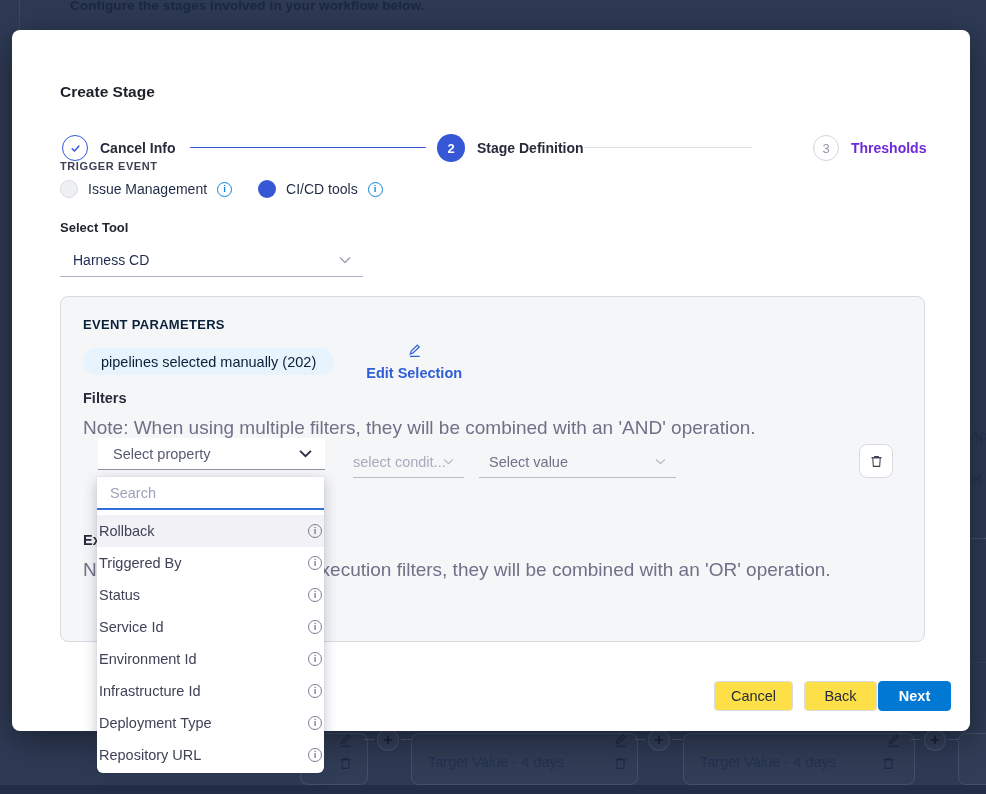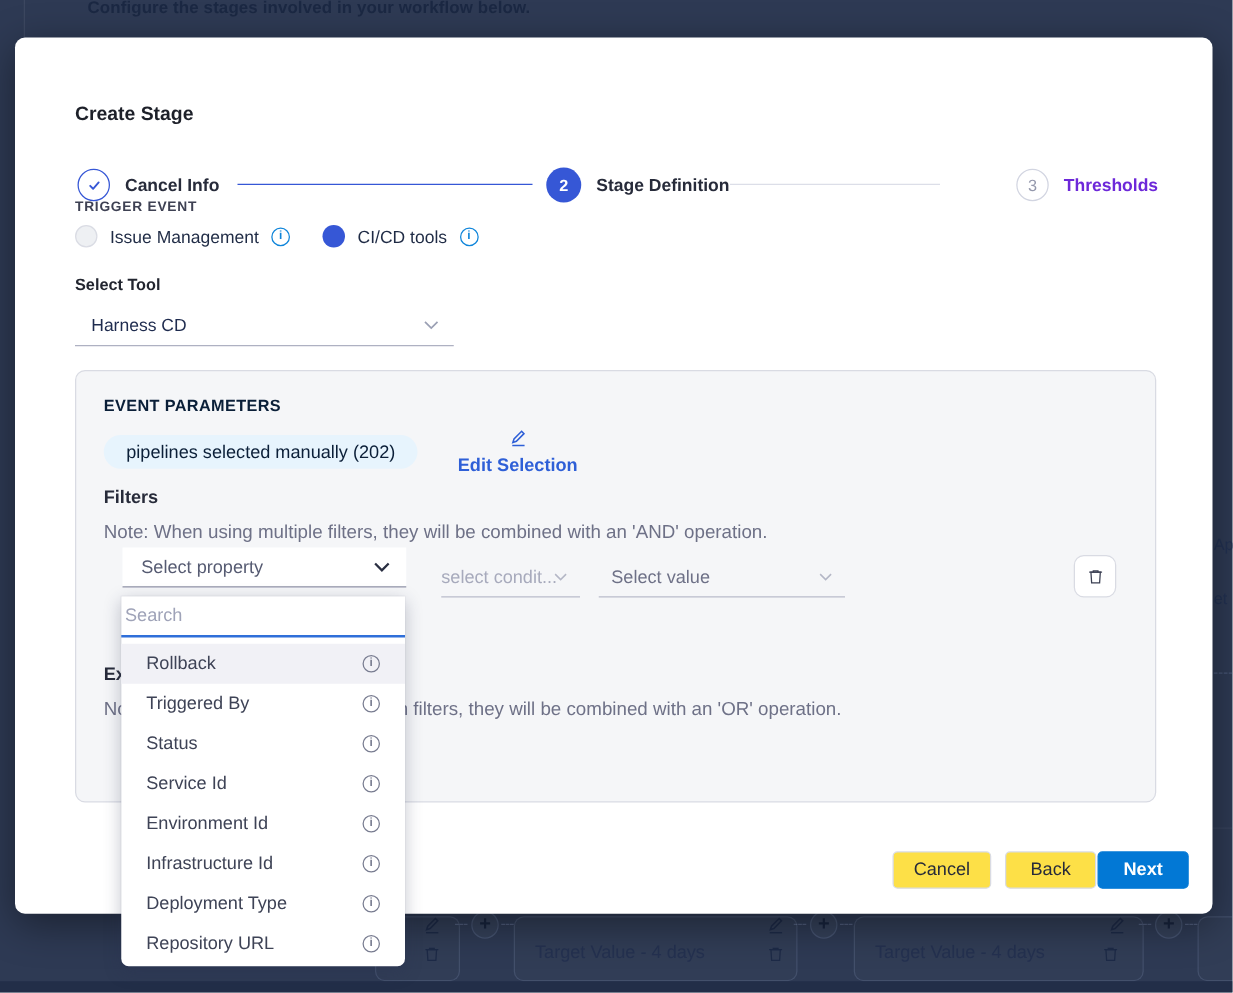--- a/index.html
+++ b/index.html
@@ -61,45 +61,45 @@
   .tool-select .chev { position:absolute; right:12px; }
 
   
   .panel { position:absolute; left:48px; top:266px; width:865px; height:346px; background:#f5f6f8; border:1px solid #d9dbe3; border-radius:8px; }
   .ep-heading { position:absolute; left:22px; top:20px; font-size:13px; font-weight:700; letter-spacing:.3px; color:#0a1f38; }
   .pill-row { position:absolute; left:22px; top:45px; display:flex; align-items:center; gap:32px; }
   .pill { background:#e7f4fd; border-radius:14px; height:27px; display:flex; align-items:center; padding:0 18px; font-size:14.5px; font-weight:500; color:#0b1f38; }
   .edit-link { display:flex; align-items:center; gap:7px; color:#2e5fd7; font-size:14.5px; font-weight:600; cursor:pointer;flex-direction:column; }
   .edit-link svg { width:15px; height:16px; }
   .filters-h { position:absolute; left:22px; top:93px; font-size:14.5px; font-weight:700; color:#272b3a; }
-  .note { position:absolute; left:22px; font-size:15px; color:#6e7187; white-space:nowrap; }
+  .note { position:absolute; left:22px; font-size:19px; color:#6e7187; white-space:nowrap; }
   .filters-note { top:120px; }
   .exec-h { position:absolute; left:22px; top:235px; font-size:14.5px; font-weight:700; color:#272b3a; }
   .exec-note { top:262px; }
 
   
   .prop-box { position:absolute; left:37px; top:141px; width:227px; height:32px; background:#fff; border-bottom:1px solid #8f92a7; display:flex; align-items:center; padding-left:15px; cursor:pointer; }
   .prop-box .ph { font-size:14.5px; color:#565b72; }
   .prop-box .chev { position:absolute; right:13px; color:#2a2f42; width:13px; height:9px; }
   .mini-select { position:absolute; top:149px; height:32px; border-bottom:1px solid #b9bcca; display:flex; align-items:center; cursor:pointer; }
   .sel-cond { left:292px; width:111px; }
   .sel-cond .ph { font-size:14.5px; color:#a7aabc; }
   .sel-val { left:418px; width:197px; padding-left:10px; }
   .sel-val .ph { font-size:14.5px; color:#6e7187; }
   .mini-select .chev { position:absolute; right:10px; width:11px; height:7px; color:#b4b7c6; }
   .trash-btn { position:absolute; left:798px; top:147px; width:34px; height:34px; background:#fff; border:1px solid #d9dbe3; border-radius:8px; color:#3a3f52; display:flex; align-items:center; justify-content:center; cursor:pointer; }
   .trash-btn svg, .row-trash svg { width:15px; height:15px; display:block; }
 
   
   .popover { position:absolute; left:85px; top:447px; width:227px; height:296px; background:#fff; border-radius:0 0 6px 6px; box-shadow:0 4px 14px rgba(40,45,80,0.28), 0 0 1px rgba(40,45,80,0.2); z-index:30; }
   .search-wrap { height:33px; border-bottom:2px solid #2f6fd9; display:flex; align-items:center; }
-  .search-wrap input { border:none; outline:none; width:100%; padding:0 3px; font-size:14.5px; font-family:inherit; color:#272b3a; background:transparent; }
+  .search-wrap input { border:none; outline:none; width:100%; padding:0 13px; font-size:14.5px; font-family:inherit; color:#272b3a; background:transparent; }
   .search-wrap input::placeholder { color:#9fa3b8; }
   .opt-list { padding-top:5px; }
-  .opt { height:32px; display:flex; align-items:center; justify-content:space-between; padding:0 20px; cursor:pointer; }
+  .opt { height:32px; display:flex; align-items:center; justify-content:space-between; padding:0 2px; cursor:pointer; }
   .opt.active { background:#f1f1f6; }
   .opt-label { font-size:14.5px; color:#3e4356; }
   .opt .info-icon { width:14px; height:14px; }
 
   
   .btn { position:absolute; top:651px; height:30px; border-radius:4px; font-size:14.5px; display:flex; align-items:center; justify-content:center; cursor:pointer; font-family:inherit; }
   .btn-ghost { background:#fde047; border:1px solid #d9dbe3; color:#272b3a; }
   .btn-cancel { left:702px; width:79px; }
   .btn-back { left:792px; width:73px; }
   .btn-primary { left:866px; width:73px; background:#0278d5; border:1px solid #0278d5; color:#fff; font-weight:600; }

